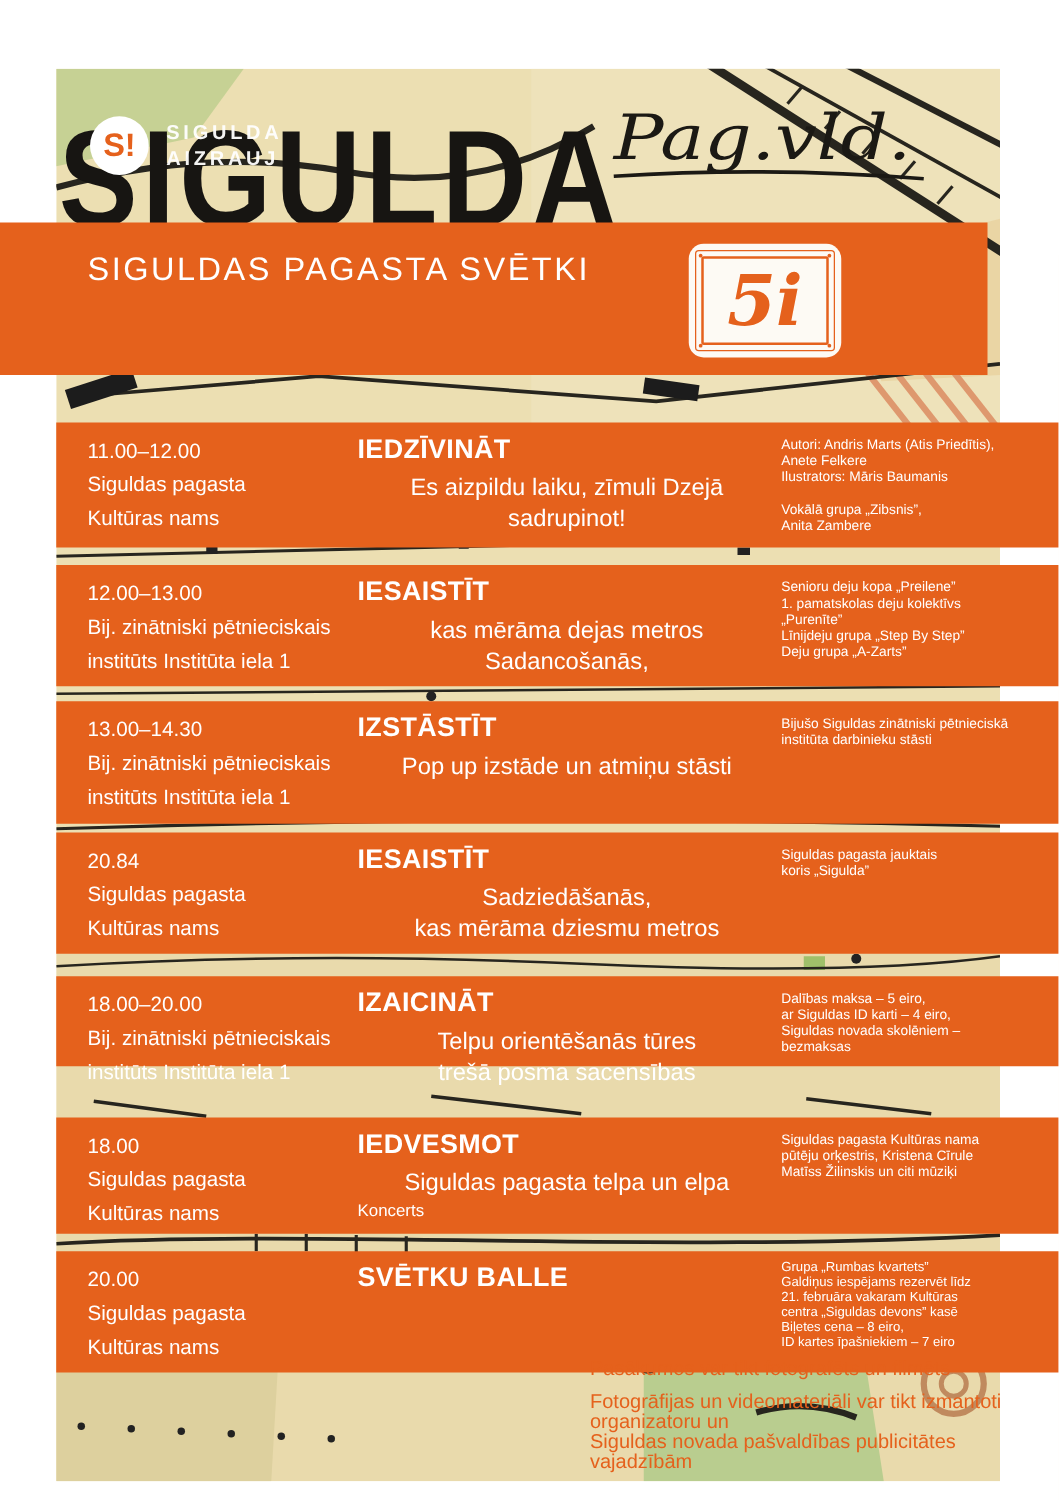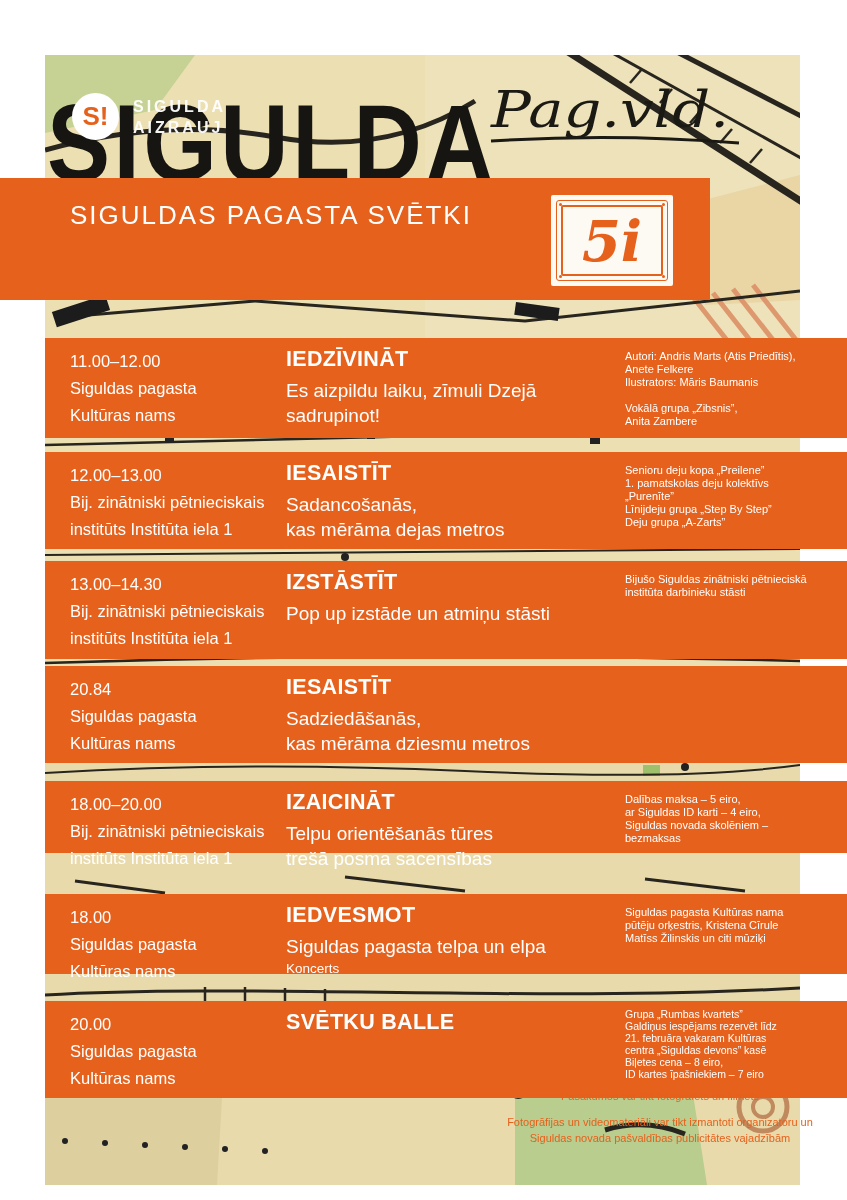--- a/index.html
+++ b/index.html
@@ -15,46 +15,46 @@
   .map{position:absolute;left:45px;top:55px;width:755px;height:1130px;}
   .map svg{display:block;}
 
   
   .logo{position:absolute;left:72px;top:93px;display:flex;gap:14px;align-items:flex-start;}
   .logo-circle{width:47px;height:47px;border-radius:50%;background:#ffffff;color:var(--orange);
     font-size:26px;font-weight:bold;display:flex;align-items:center;justify-content:center;}
   .logo-name{color:#ffffff;font-size:16px;letter-spacing:3px;line-height:21px;padding-top:3px;font-weight:bold;opacity:.95;}
 
   
-  .band{position:absolute;left:0;top:178px;width:710px;height:122px;background:var(--orange);}
+  .band{position:absolute;left:0;top:178px;width:790px;height:122px;background:var(--orange);}
   .band-title{position:absolute;left:70px;top:22px;font-size:26px;letter-spacing:2px;color:#fff;}
   .band-date{position:absolute;left:70px;top:69px;font-size:26px;letter-spacing:1px;color:#fff;}
-  .badge{position:absolute;left:551px;top:17px;width:122px;height:91px;background:#fdfaf4;border-radius:2px;}
+  .badge{position:absolute;left:551px;top:17px;width:122px;height:91px;background:#fdfaf4;border-radius:12px;}
   .badge-frame1{position:absolute;inset:5px;border:1.5px solid var(--orange);border-radius:3px;}
   .badge-frame2{position:absolute;inset:10px;border:2.5px solid var(--orange);border-radius:2px;}
   .badge-num{position:absolute;inset:0;display:flex;align-items:center;justify-content:center;
     font-family:"DejaVu Serif",serif;font-style:italic;font-weight:bold;font-size:56px;color:var(--orange);}
   .badge-dot{position:absolute;width:3px;height:3px;background:var(--orange);border-radius:50%;}
   .bd1{left:8px;top:8px;} .bd2{right:8px;top:8px;} .bd3{left:8px;bottom:8px;} .bd4{right:8px;bottom:8px;}
 
   
   .event{position:absolute;left:45px;width:802px;background:var(--orange);color:#ffffff;}
   .ev-left{position:absolute;left:25px;top:10px;font-size:16.5px;line-height:27px;}
   .ev-mid{position:absolute;left:241px;top:9px;width:335px;}
   .ev-title{font-size:21.5px;font-weight:bold;letter-spacing:.3px;}
-  .ev-sub{font-size:19px;line-height:25px;margin-top:6px;}
+  .ev-sub{font-size:19px;line-height:25px;margin-top:6px;text-align:center;}
   .ev-note{font-size:13.5px;margin-top:2px;}
   .ev-det{position:absolute;left:580px;top:12px;width:215px;font-size:11px;line-height:13px;}
   .ev-det div{min-height:13px;}
   .compact .ev-det{top:7px;font-size:10.5px;line-height:12px;}
   .compact .ev-det div{min-height:12px;}
 
   
-  .disclaimer{position:absolute;left:484px;top:1088px;width:352px;color:var(--orange);
-    font-size:11px;line-height:16px;text-align:center;}
+  .disclaimer{position:absolute;left:472px;top:1088px;width:352px;color:var(--orange);
+    font-size:16px;line-height:16px;}
   .disclaimer .p2{margin-top:10px;}
 </style>
 </head>
 <body>
 
 <div class="poster">
 
   <div class="map">
     <svg viewBox="0 0 755 1130" width="755" height="1130" preserveAspectRatio="none">
       <rect width="755" height="1130" fill="#ecdfb2"></rect>
@@ -176,22 +176,22 @@
     <div class="ev-left">
       <div>12.00–13.00</div>
       <div>
           <div>Bij. zinātniski pētnieciskais</div>
           <div>institūts Institūta iela 1</div>
         </div>
     </div>
     <div class="ev-mid">
       <div class="ev-title">IESAISTĪT</div>
       <div class="ev-sub">
+          <div>kas mērāma dejas metros</div>
           <div>Sadancošanās,</div>
-          <div>kas mērāma dejas metros</div>
         </div>
       <div class="ev-note"></div>
     </div>
     <div class="ev-det">
         <div>Senioru deju kopa „Preilene”</div>
         <div>1. pamatskolas deju kolektīvs</div>
         <div>„Purenīte”</div>
         <div>Līnijdeju grupa „Step By Step”</div>
         <div>Deju grupa „A-Zarts”</div>
       </div>
@@ -227,20 +227,24 @@
         </div>
     </div>
     <div class="ev-mid">
       <div class="ev-title">IESAISTĪT</div>
       <div class="ev-sub">
           <div>Sadziedāšanās,</div>
           <div>kas mērāma dziesmu metros</div>
         </div>
       <div class="ev-note"></div>
     </div>
+    <div class="ev-det">
+        <div>Siguldas pagasta jauktais</div>
+        <div>koris „Sigulda”</div>
+      </div>
   </section>
 
   <section class="event" style="top:781px;height:72px;">
     <div class="ev-left">
       <div>18.00–20.00</div>
       <div>
           <div>Bij. zinātniski pētnieciskais</div>
           <div>institūts Institūta iela 1</div>
         </div>
     </div>
@@ -253,21 +257,21 @@
       <div class="ev-note"></div>
     </div>
     <div class="ev-det">
         <div>Dalības maksa – 5 eiro,</div>
         <div>ar Siguldas ID karti – 4 eiro,</div>
         <div>Siguldas novada skolēniem –</div>
         <div>bezmaksas</div>
       </div>
   </section>
 
-  <section class="event" style="top:894px;height:80px;">
+  <section class="event" style="top:894px;height:93px;">
     <div class="ev-left">
       <div>18.00</div>
       <div>
           <div>Siguldas pagasta</div>
           <div>Kultūras nams</div>
         </div>
     </div>
     <div class="ev-mid">
       <div class="ev-title">IEDVESMOT</div>
       <div class="ev-sub">

